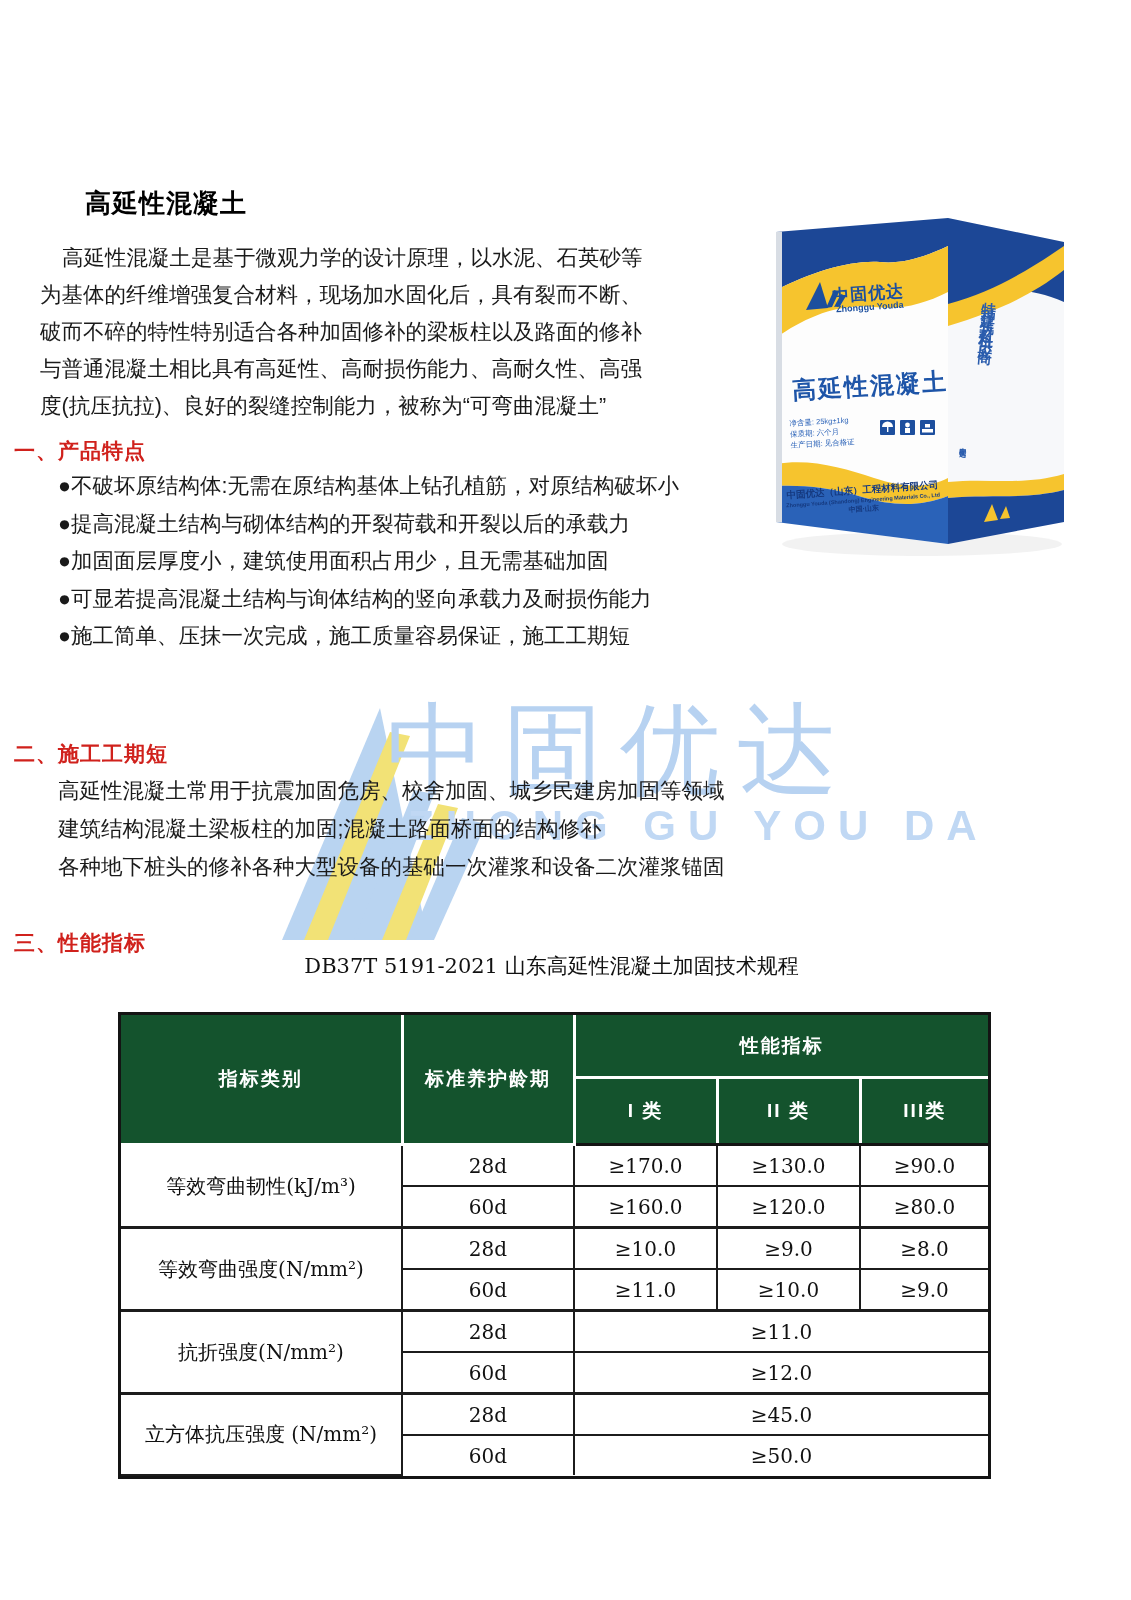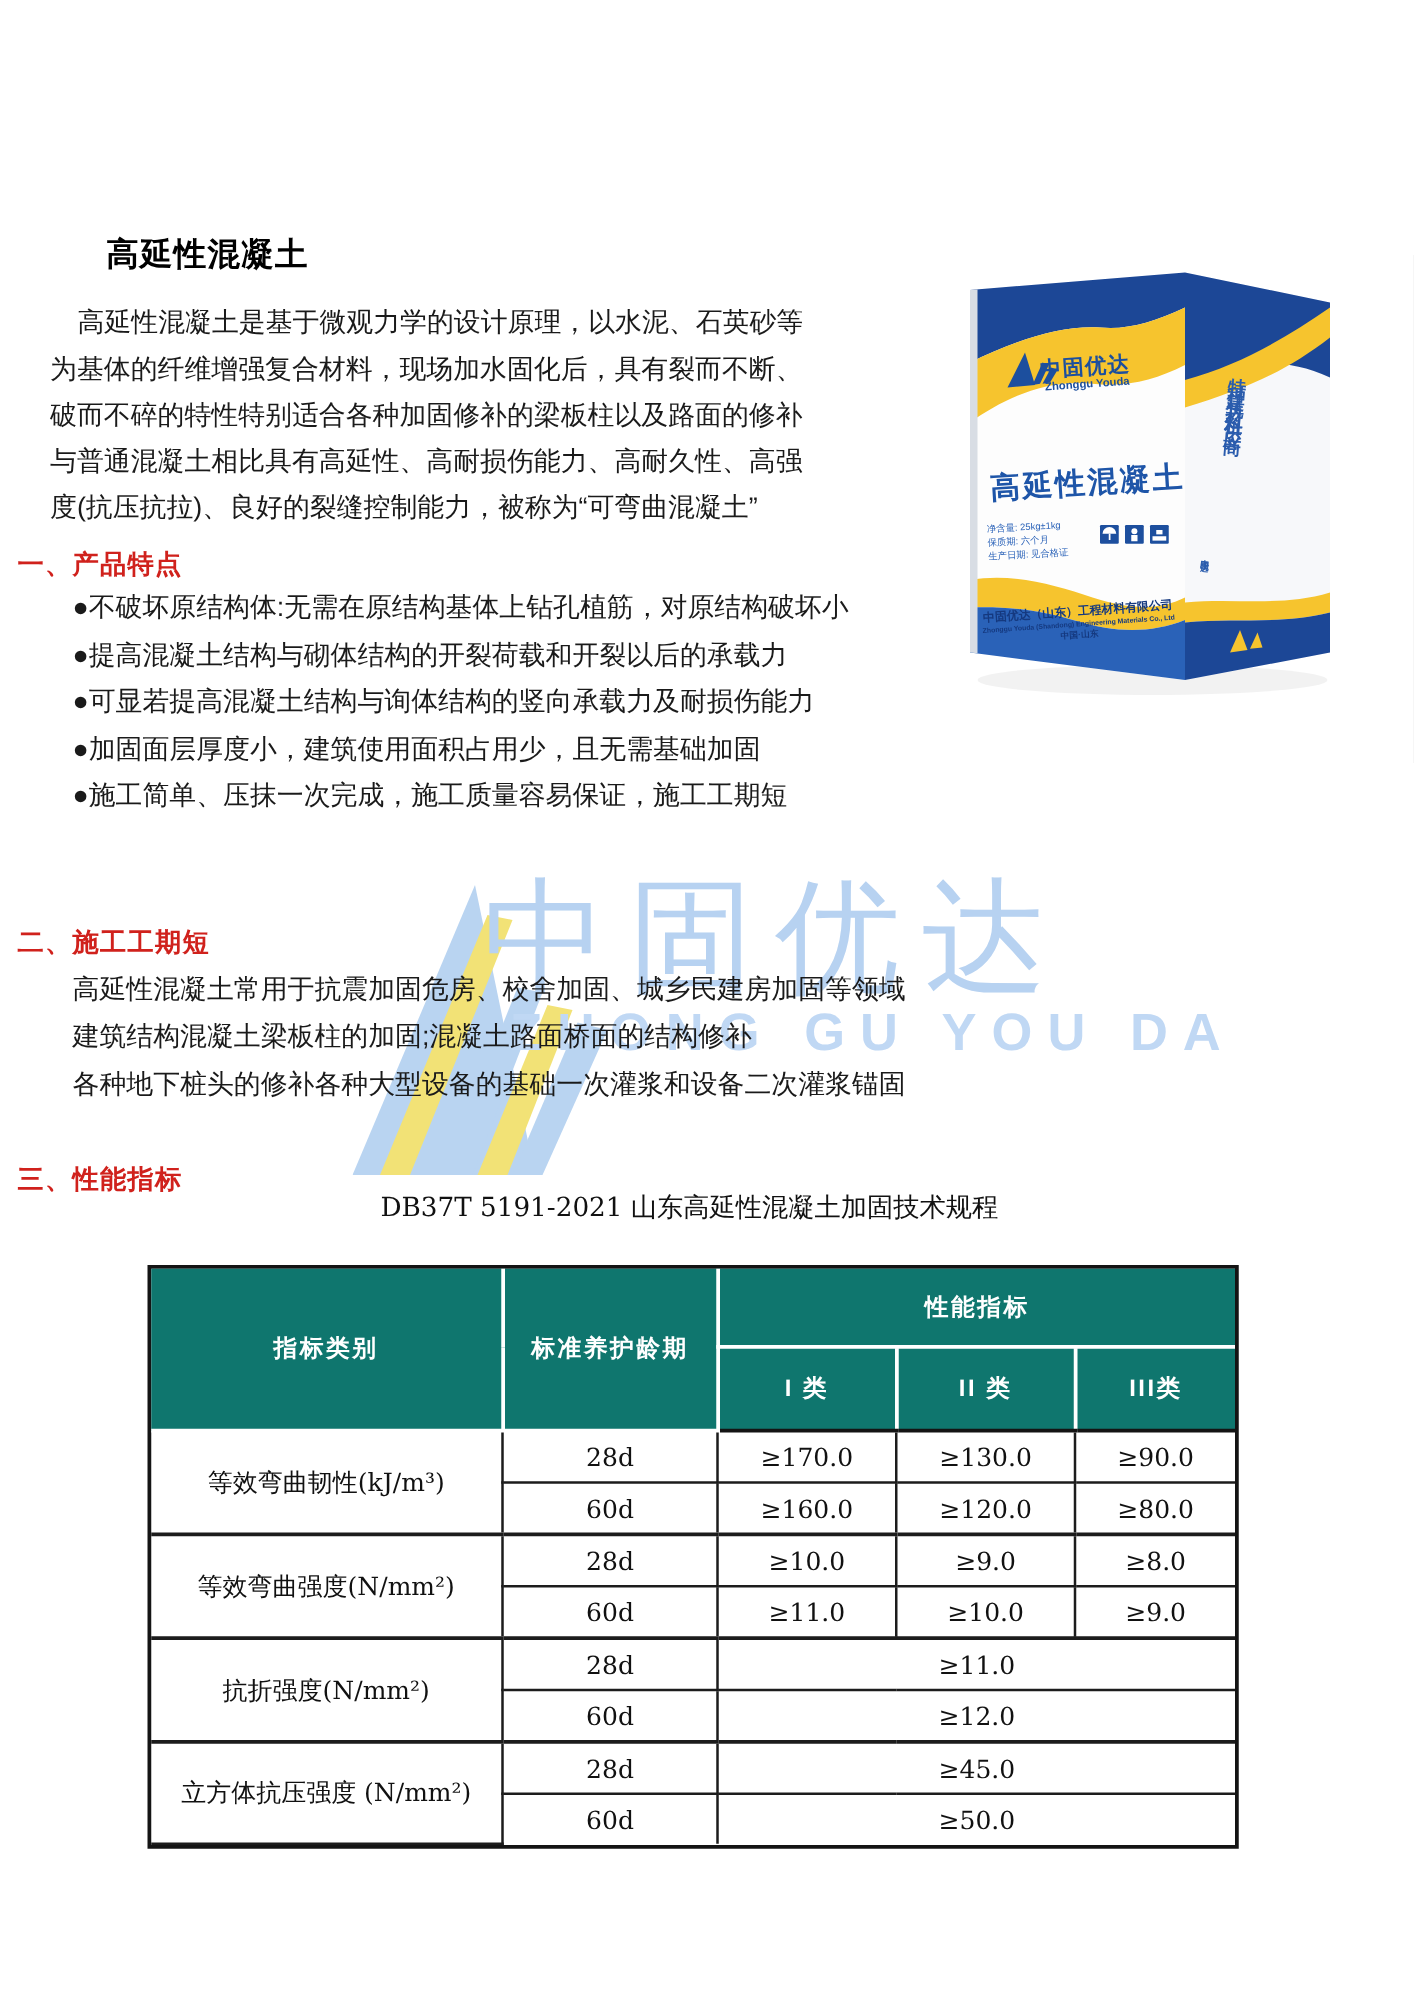--- a/index.html
+++ b/index.html
@@ -25,21 +25,21 @@
     font-family:"DejaVu Serif","Liberation Serif",serif;font-size:21px;color:#111;}
   
   .watermark{position:absolute;left:278px;top:690px;width:600px;height:190px;z-index:1;}
   .wm-logo{position:absolute;left:4px;top:10px;width:215px;height:240px;}
   .wm-cn{position:absolute;left:108px;top:-6px;font-size:100px;color:#b7d2f1;letter-spacing:17px;white-space:nowrap;font-weight:400;}
   .wm-en{position:absolute;left:130px;top:112px;font-size:42px;color:#c0d8f4;letter-spacing:12px;white-space:nowrap;font-weight:bold;}
   
   .table-wrap{position:absolute;left:118px;top:1012px;width:867px;border:3px solid #141414;z-index:2;background:#fff;}
   table.perf{border-collapse:collapse;width:100%;table-layout:fixed;}
   table.perf th{
-    background:#0f766e;color:#fff;font-size:19px;font-weight:bold;
+    background:#14532d;color:#fff;font-size:19px;font-weight:bold;
     border:3px solid #ffffff;letter-spacing:2px;
   }
   tr.h1 th{border-top:0;height:59px;}
   tr.h1 th:first-child{border-left:0;}
   tr.h1 th:last-child{border-right:0;}
   tr.h2 th{height:62px;border-bottom:3px solid #141414;}
   tr.h2 th:last-child{border-right:0;}
   th.span2{border-bottom:3px solid #141414;}
   table.perf td{
     border:2px solid #1c1c1c;text-align:center;height:39px;
@@ -90,22 +90,22 @@
     <div class="line">为基体的纤维增强复合材料，现场加水固化后，具有裂而不断、</div>
     <div class="line">破而不碎的特性特别适合各种加固修补的梁板柱以及路面的修补</div>
     <div class="line">与普通混凝土相比具有高延性、高耐损伤能力、高耐久性、高强</div>
     <div class="line">度(抗压抗拉)、良好的裂缝控制能力，被称为“可弯曲混凝土”</div>
   </div>
 
   <div class="sec-heading" id="h-features">一、产品特点</div>
   <div class="features">
     <div class="item">●不破坏原结构体:无需在原结构基体上钻孔植筋，对原结构破坏小</div>
     <div class="item">●提高混凝土结构与砌体结构的开裂荷载和开裂以后的承载力</div>
+    <div class="item">●加固面层厚度小，建筑使用面积占用少，且无需基础加固</div>
     <div class="item">●可显若提高混凝土结构与询体结构的竖向承载力及耐损伤能力</div>
-    <div class="item">●加固面层厚度小，建筑使用面积占用少，且无需基础加固</div>
     <div class="item">●施工简单、压抹一次完成，施工质量容易保证，施工工期短</div>
   </div>
 
   <div class="sec-heading" id="h-apps">二、施工工期短</div>
   <div class="apps">
     <div class="line">高延性混凝土常用于抗震加固危房、校舍加固、城乡民建房加固等领域</div>
     <div class="line">建筑结构混凝土梁板柱的加固;混凝土路面桥面的结构修补</div>
     <div class="line">各种地下桩头的修补各种大型设备的基础一次灌浆和设备二次灌浆锚固</div>
   </div>
 

